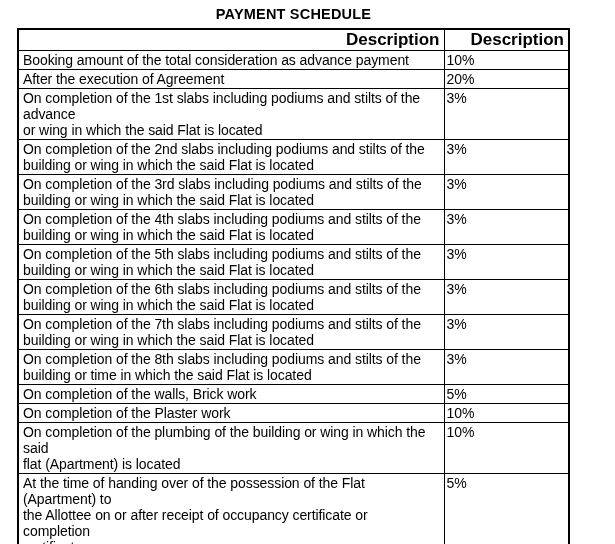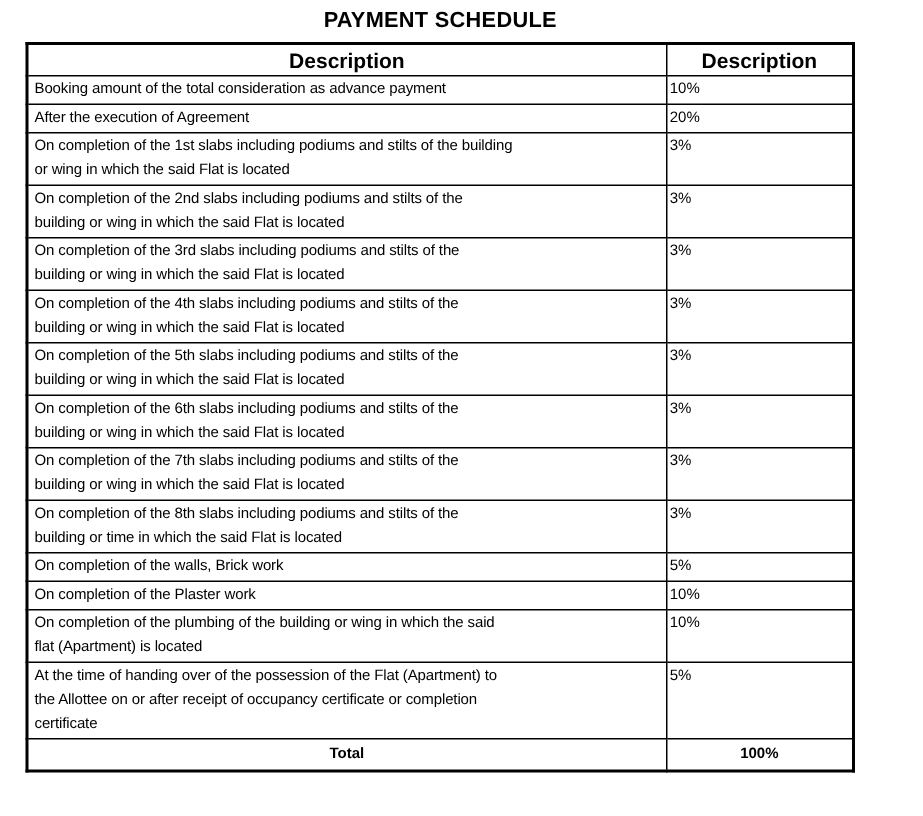--- a/index.html
+++ b/index.html
@@ -26,30 +26,30 @@
     margin-left: 17px;
     margin-top: 4px;
     width: 553px;
     border-collapse: collapse;
     table-layout: fixed;
     border: 2px solid #000000;
   }
   col.col-pct { width: 125px; }
   .schedule th, .schedule td {
     border: 1px solid #000000;
-    font-size: 10px;
+    font-size: 14px;
     line-height: 16px;
     vertical-align: top;
     color: #000000;
   }
   .schedule th {
     font-weight: bold;
-    text-align: center;
+    text-align: right;
     padding: 2px 4px;
-    font-size: 14px;
+    font-size: 17px;
   }
   td.desc {
     padding: 1px 6px 1px 4px;
     white-space: pre-line;
     letter-spacing: -0.08px;
     text-align: left;
   }
   td.pct {
     padding: 1px 2px;
   }
@@ -80,21 +80,21 @@
     <tbody>
         <tr>
     <td class="desc">Booking amount of the total consideration as advance payment</td>
     <td class="pct">10%</td>
   </tr>
         <tr>
     <td class="desc">After the execution of Agreement</td>
     <td class="pct">20%</td>
   </tr>
         <tr>
-    <td class="desc">On completion of the 1st slabs including podiums and stilts of the building
+    <td class="desc">On completion of the 1st slabs including podiums and stilts of the advance
 or wing in which the said Flat is located</td>
     <td class="pct">3%</td>
   </tr>
         <tr>
     <td class="desc">On completion of the 2nd slabs including podiums and stilts of the
 building or wing in which the said Flat is located</td>
     <td class="pct">3%</td>
   </tr>
         <tr>
     <td class="desc">On completion of the 3rd slabs including podiums and stilts of the

